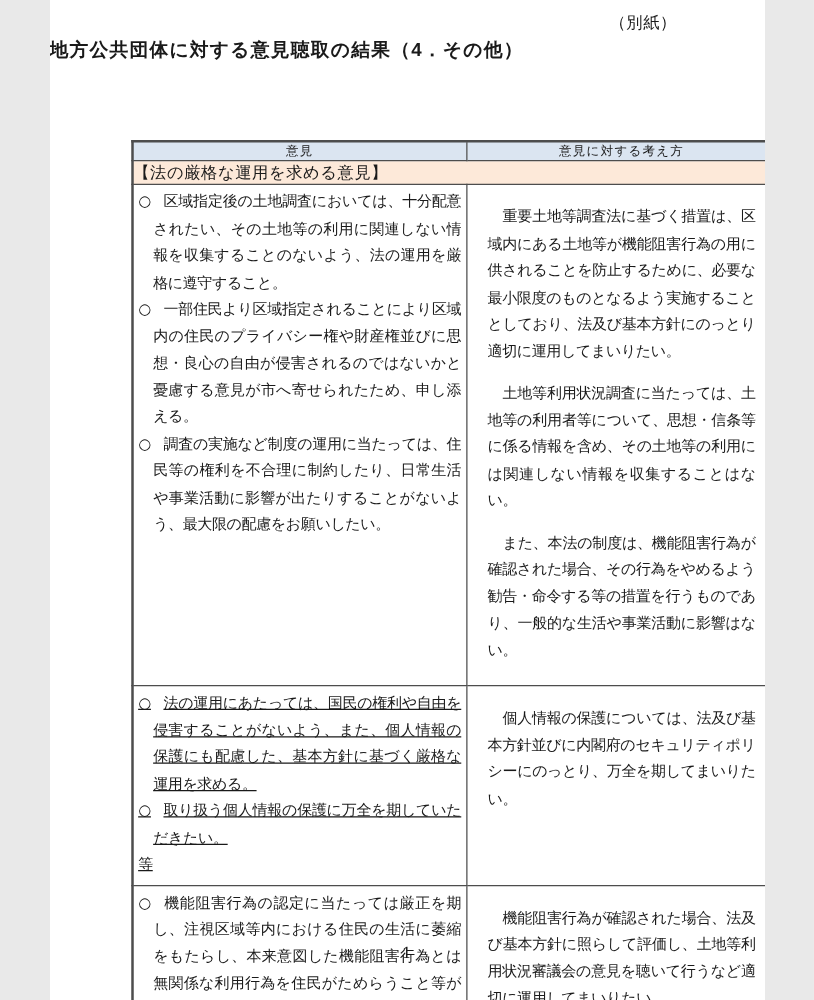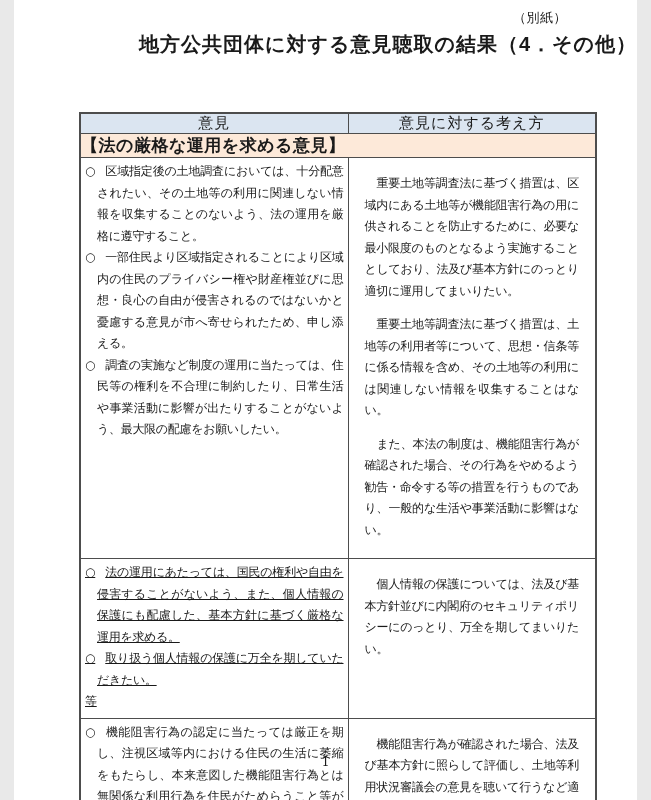--- a/index.html
+++ b/index.html
@@ -4,62 +4,62 @@
 <style>
   :root{
     --header_bg:#dbe5f1;
     --section_bg:#fde9d9;
     --border:#4d4d4d;
     --text:#1a1a1a;
   }
   html,body{margin:0;padding:0;background:#e9e9e9;}
   .page{
     position:relative;
-    width:623px;height:800px;
+    width:572px;height:800px;
     background:#ffffff;
     margin:0 auto;
     font-family:"DejaVu Serif", serif;
     color:var(--text);
     overflow:hidden;
   }
   .annotation{
     position:absolute;top:9px;right:70px;
     font-family:"Liberation Sans", sans-serif;
     font-size:13px;letter-spacing:.5px;
   }
   .doc-title{
     position:absolute;top:31px;left:0;width:100%;
-    text-align:right;
+    text-align:left;
     font-family:"Liberation Sans", sans-serif;
-    font-size:20px;font-weight:bold;letter-spacing:1px;
+    font-size:15px;font-weight:bold;letter-spacing:1px;
   }
   table.optable{
     position:absolute;left:65px;top:112px;
     width:516px;
     border-collapse:collapse;
     table-layout:fixed;
   }
   table.optable td{
     border:1px solid var(--border);
     padding:0;
   }
   table.optable{border:2px solid var(--border);}
   .col-opinion{width:268px;}
   .col-response{width:248px;}
   td.head-cell{
     background:var(--header_bg);
     text-align:center;
-    font-size:15px;
+    font-size:10px;
     padding:2px 2px 3px;
     letter-spacing:1px;
   }
   td.section-cell{
     background:var(--section_bg);
-    font-weight:bold;
-    font-size:17px;
+    font-weight:normal;
+    font-size:13px;
     padding:2px 4px 3px;
     letter-spacing:.5px;
     margin-top:16px;
   }
   td.body-cell{vertical-align:top;}
   .cell{
     padding:3px 4px 5px 4px;
     font-size:12px;
     line-height:21.5px;
     text-align:justify;
@@ -113,21 +113,21 @@
         <td class="body-cell">
           <div class="cell body-1">
             <p class="opinion-item"><span class="bullet">○</span><span>区域指定後の土地調査においては、十分配意されたい、その土地等の利用に関連しない情報を収集することのないよう、法の運用を厳格に遵守すること。</span></p>
             <p class="opinion-item"><span class="bullet">○</span><span>一部住民より区域指定されることにより区域内の住民のプライバシー権や財産権並びに思想・良心の自由が侵害されるのではないかと憂慮する意見が市へ寄せられたため、申し添える。</span></p>
             <p class="opinion-item"><span class="bullet">○</span><span>調査の実施など制度の運用に当たっては、住民等の権利を不合理に制約したり、日常生活や事業活動に影響が出たりすることがないよう、最大限の配慮をお願いしたい。</span></p>
           </div>
         </td>
         <td class="body-cell">
           <div class="cell">
             <p class="response-para">重要土地等調査法に基づく措置は、区域内にある土地等が機能阻害行為の用に供されることを防止するために、必要な最小限度のものとなるよう実施することとしており、法及び基本方針にのっとり適切に運用してまいりたい。</p>
-            <p class="response-para">重要土地等調査法に基づく措置は、土地等の利用者等について、思想・信条等に係る情報を含め、その土地等の利用には関連しない情報を収集することはない。</p>
+            <p class="response-para">土地等利用状況調査に当たっては、土地等の利用者等について、思想・信条等に係る情報を含め、その土地等の利用には関連しない情報を収集することはない。</p>
             <p class="response-para">また、本法の制度は、機能阻害行為が確認された場合、その行為をやめるよう勧告・命令する等の措置を行うものであり、一般的な生活や事業活動に影響はない。</p>
           </div>
         </td>
       </tr>
 
       <tr>
         <td class="body-cell">
           <div class="cell body-2">
             <p class="opinion-item"><span class="bullet">○</span><span>法の運用にあたっては、国民の権利や自由を侵害することがないよう、また、個人情報の保護にも配慮した、基本方針に基づく厳格な運用を求める。</span></p>
             <p class="opinion-item"><span class="bullet">○</span><span>取り扱う個人情報の保護に万全を期していただきたい。</span></p>

